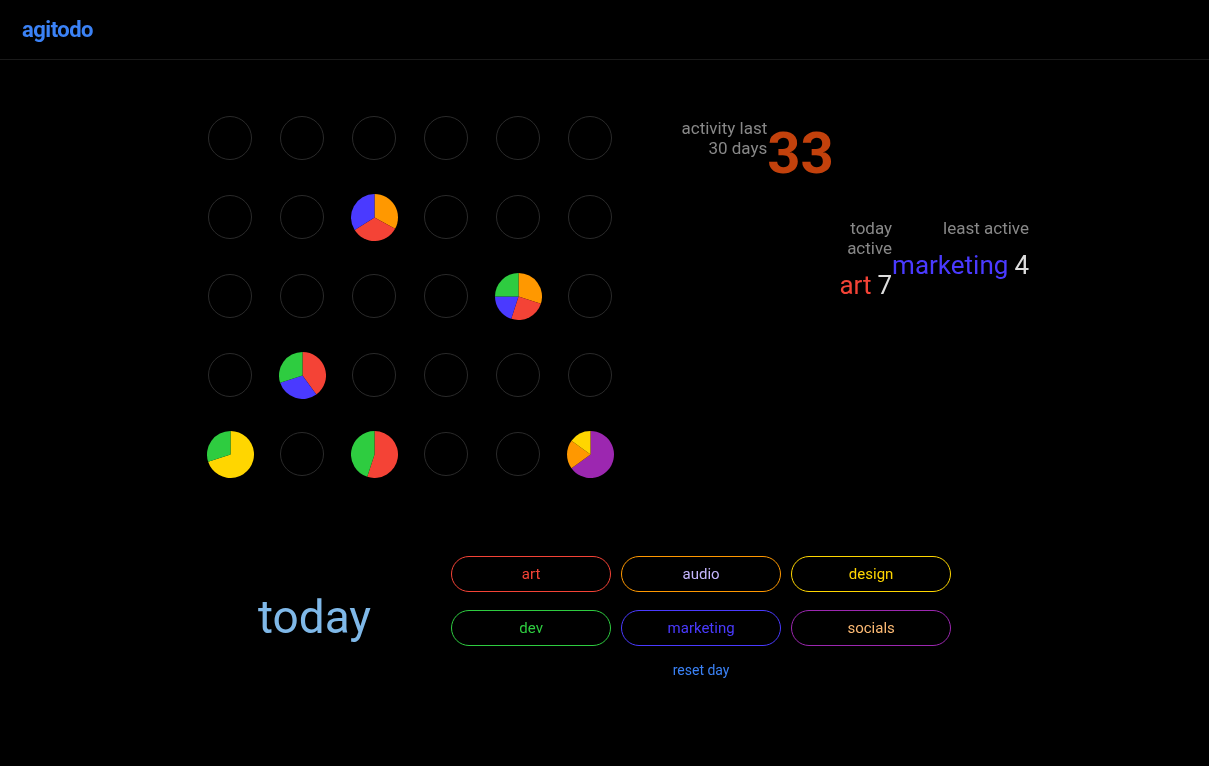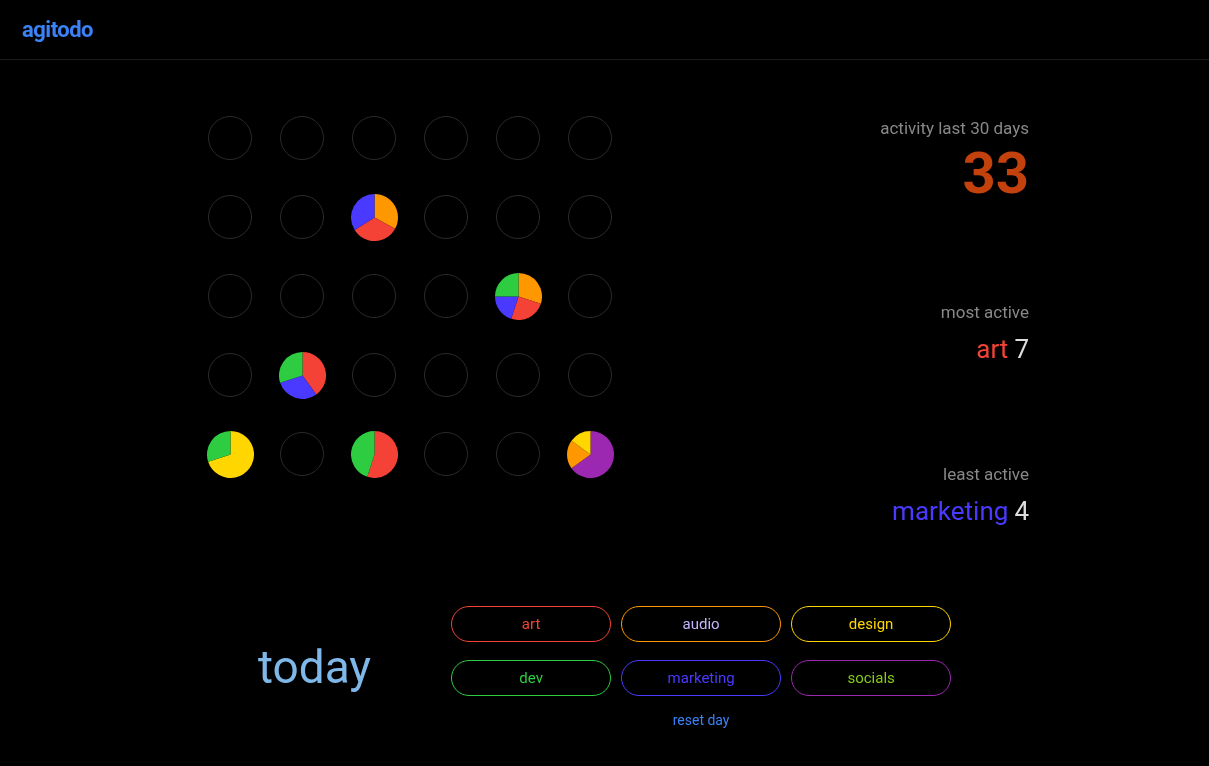--- a/index.html
+++ b/index.html
@@ -41,21 +41,21 @@
     border-radius: 50%;
     border: 1.5px solid #2a2a2a;
     background: #000;
     position: relative;
   }
   .cell svg { position: absolute; top: -1.5px; left: -1.5px; }
   .stats {
     flex: 1;
     text-align: right;
     display: flex;
-    flex-direction: column;
+    flex-direction: row;
     padding-top: 2px;
   }
   .stat-label {
     color: #888;
     font-size: 17px;
     font-weight: 400;
   }
   .stat-big {
     color: #c2410c;
     font-size: 58px;
@@ -185,21 +185,21 @@
           <path d="M 23.5 23.5 L 4.488100632188733 9.687046571126883 A 23.5 23.5 0 0 1 23.499999999999996 0 Z" fill="#ffd600"></path>
         </svg>
       </div>
     </div>
 
   <div class="stats">
     <div class="stat-label">activity last 30 days</div>
     <div class="stat-big">33</div>
 
     <div class="stat-block">
-      <div class="stat-label">most active</div>
+      <div class="stat-label">today active</div>
       <div class="stat-line">
         <span class="stat-cat" id="most-cat" style="color: rgb(244, 67, 54);">art</span><span class="stat-val">7</span>
       </div>
     </div>
 
     <div class="stat-block">
       <div class="stat-label">least active</div>
       <div class="stat-line">
         <span class="stat-cat" id="least-cat" style="color: rgb(74, 58, 255);">marketing</span><span class="stat-val">4</span>
       </div>
@@ -209,17 +209,17 @@
 
 <div class="today-section">
   <div class="today-label">today</div>
   <div class="pills-wrap">
     <div class="pills" id="pills">
         <div class="pill" style="border-color: rgb(244, 67, 54); color: rgb(244, 67, 54);">art</div>
         <div class="pill" style="border-color: rgb(255, 152, 0); color: #c4b5fd;">audio</div>
         <div class="pill" style="border-color: rgb(255, 214, 0); color: rgb(255, 214, 0);">design</div>
         <div class="pill" style="border-color: rgb(46, 204, 64); color: rgb(46, 204, 64);">dev</div>
         <div class="pill" style="border-color: rgb(74, 58, 255); color: rgb(74, 58, 255);">marketing</div>
-        <div class="pill" style="border-color: rgb(156, 39, 176); color: #84cc16;">socials</div>
+        <div class="pill" style="border-color: rgb(156, 39, 176); color: #fdba74;">socials</div>
       </div>
     <div class="reset">reset day</div>
   </div>
 </div>
 
 </body></html>

